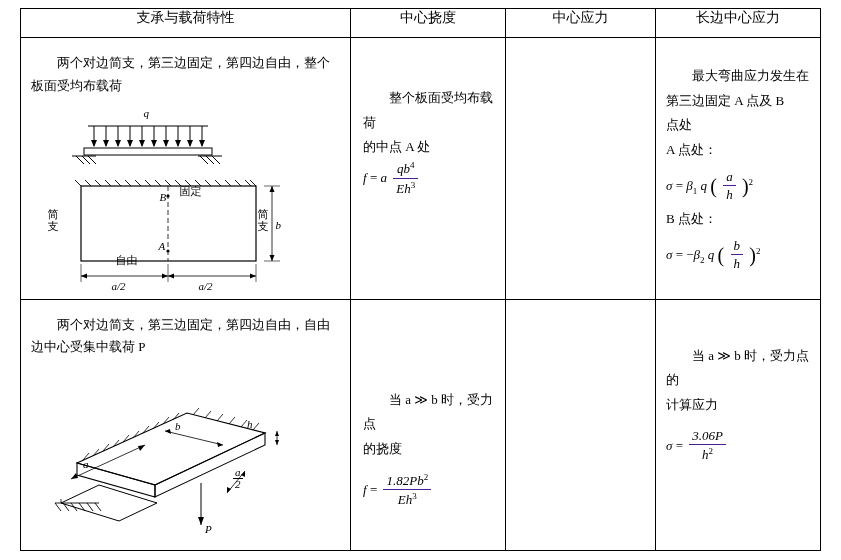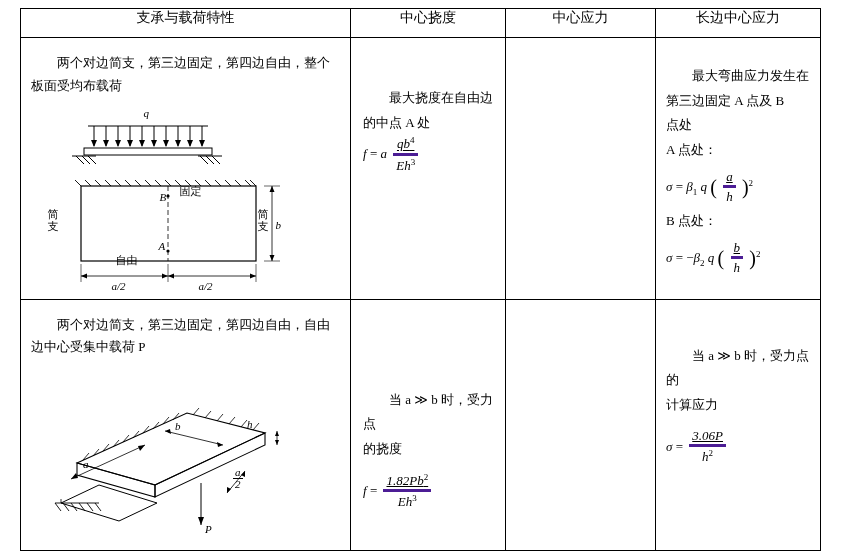--- a/index.html
+++ b/index.html
@@ -93,23 +93,22 @@
     display: inline-block;
     vertical-align: middle;
     text-align: center;
     margin: 0 3px;
     position: relative;
     top: -1px;
   }
   .frac .num {
     display: block;
     padding: 0 3px;
-    border-bottom: 3px solid #4c1d95;
+    border-bottom: 1px solid #4c1d95;
     line-height: 1.35;
-    text-decoration: underline;
   }
   .frac .den {
     display: block;
     padding: 0 3px;
     line-height: 1.35;
   }
   .paren {
     display: inline-block;
     font-size: 20px;
     font-style: normal;
@@ -265,21 +264,21 @@
               <span class="lbl it" style="left:123px; top:133px;">A</span>
               <span class="lbl it" style="left:240px; top:112px;">b</span>
               <span class="lbl it" style="left:76px; top:173px;">a/2</span>
               <span class="lbl it" style="left:163px; top:173px;">a/2</span>
             </div>
           </div>
         </td>
 
         <td>
           <div class="mid-block">
-            <div class="indent1">最大挠度在自由边</div>
+            <div class="indent1">整个板面受均布载荷</div>
             <div>的中点 A 处</div>
             <div class="math" style="margin-top:0;">
               <span>f</span>
               <span class="upr">=</span>
               <span>a</span>
               <span class="frac">
                 <span class="num"><span>qb</span><sup class="exp">4</sup></span>
                 <span class="den"><span>Eh</span><sup class="exp">3</sup></span>
               </span>
             </div>

